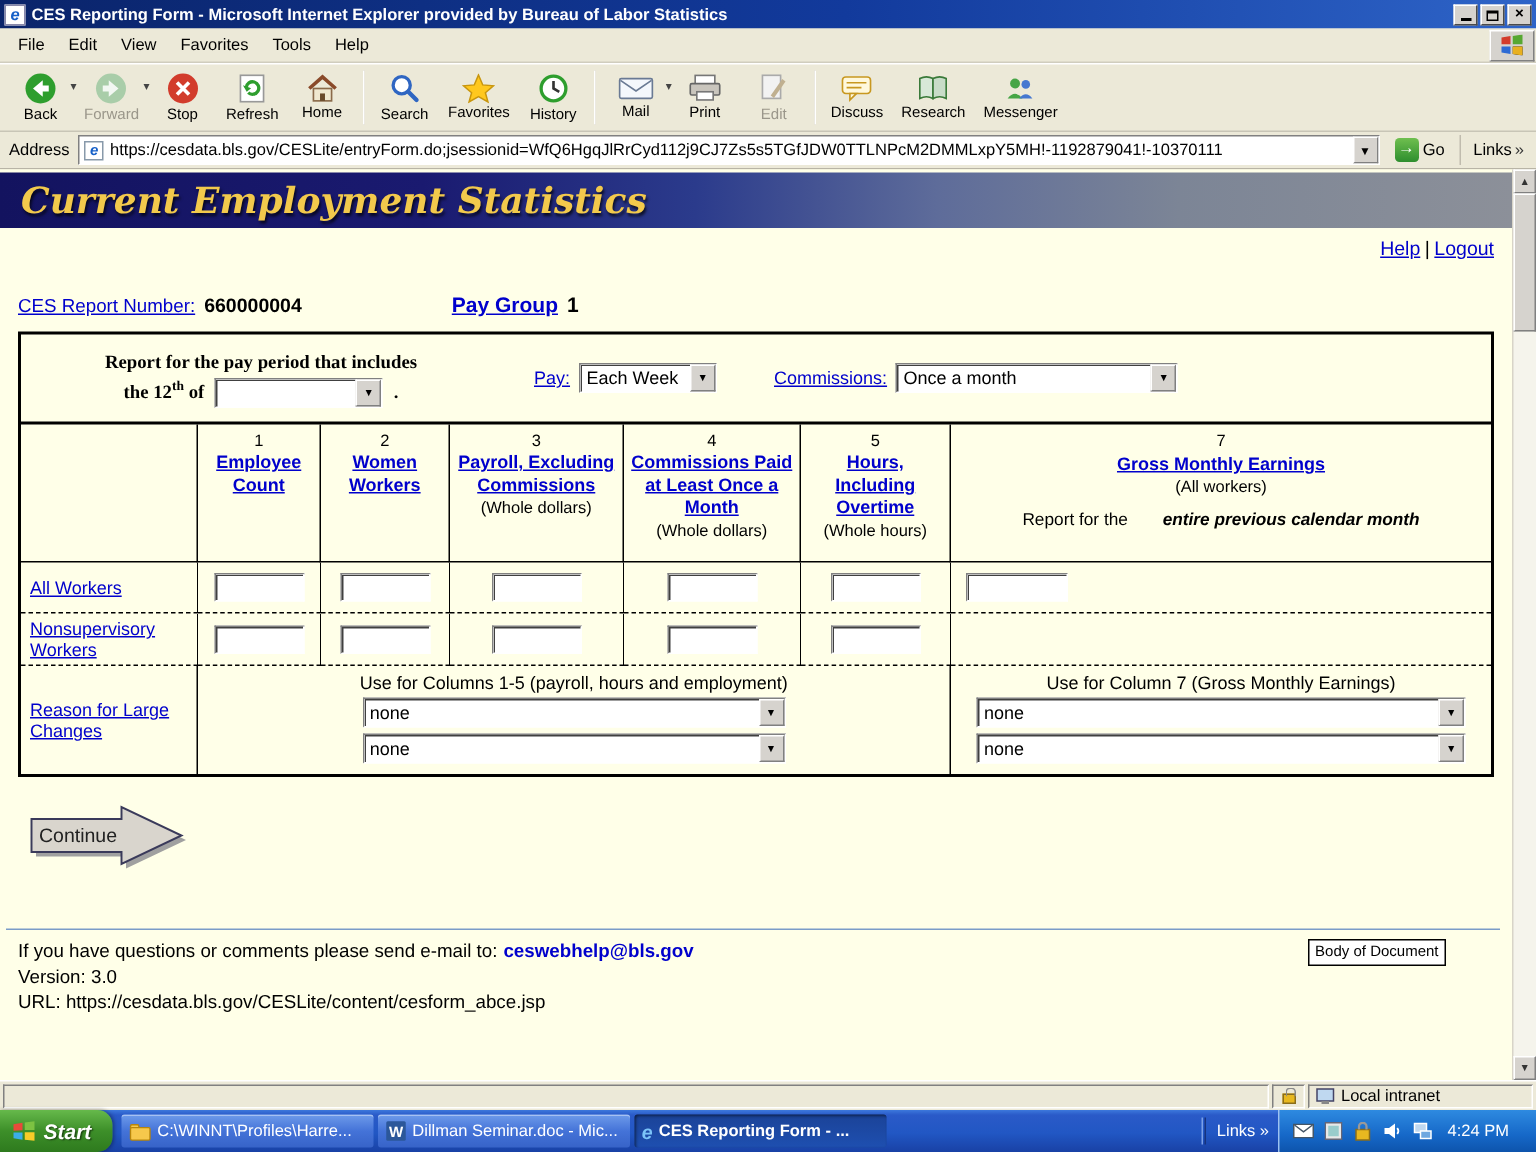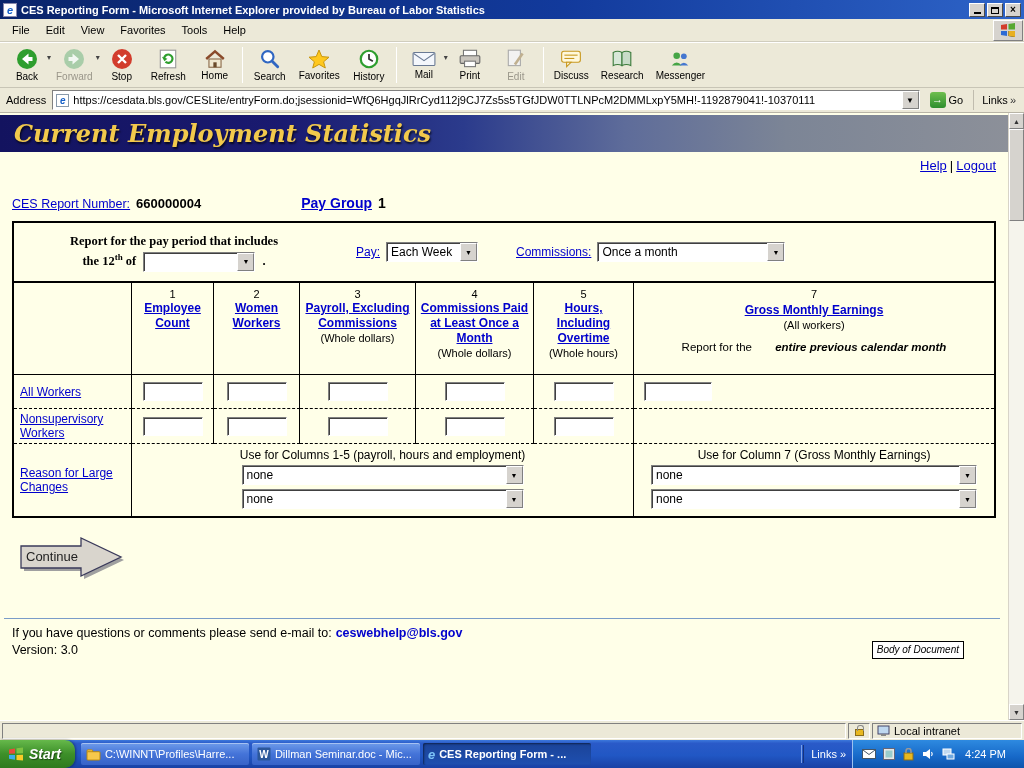--- a/index.html
+++ b/index.html
@@ -112,22 +112,22 @@
   .reason-cap { font-size:12px; margin-bottom:3px; }
   .reason-sel { width:282px; margin-bottom:4px; }
   .reason-sel7 { width:326px; margin-bottom:4px; }
 
   .continue-wrap { margin:16px 0 0 16px; display:inline-block; cursor:pointer; }
 
   .footer { margin-top:34px; }
   .footer-hr { border-top:1px solid #7A9CC8; margin:0 8px 4px 4px; }
   .footer-body { position:relative; padding:2px 12px 0 12px; font-size:12.5px; line-height:1.35; }
   .contact-link { color:#0000CC; font-weight:bold; margin-left:4px; cursor:pointer; }
-  .body-doc-btn { position:absolute; right:44px; top:18px; background:#fff; border:1px solid #000;
-    font-size:10px; padding:1px 4px; cursor:pointer;font-style:italic; }
+  .body-doc-btn { position:absolute; right:44px; top:2px; background:#fff; border:1px solid #000;
+    font-size:10px; padding:1px 4px; cursor:pointer; }
 
   
   .vscroll { width:16px; background:#F5F4EC; display:flex; flex-direction:column; border-left:1px solid #D8D4C8; flex:0 0 auto; }
   .sb-btn { height:16px; background:#D6D3CE; border:1px solid; border-color:#fff #808080 #808080 #fff;
     display:flex; align-items:center; justify-content:center; font-size:7px; color:#333; }
   .sb-track { flex:1; position:relative; }
   .sb-thumb { position:absolute; top:0; left:0; right:0; height:92px; background:#D6D3CE; border:1px solid;
     border-color:#fff #808080 #808080 #fff; }
 
   
@@ -500,20 +500,21 @@
         </svg>
       </div>
 
       
       <div class="footer">
         <div class="footer-hr"></div>
         <div class="footer-body">
           <span>If you have questions or comments please send e-mail to:</span><a class="contact-link">ceswebhelp@bls.gov</a>
           <span class="body-doc-btn">Body of Document</span>
           <div>Version: 3.0</div>
+          <div>URL: https://cesdata.bls.gov/CESLite/content/cesform_abce.jsp</div>
         </div>
       </div>
     </div>
 
     <div class="vscroll">
       <div class="sb-btn">▲</div>
       <div class="sb-track">
         <div class="sb-thumb"></div>
       </div>
       <div class="sb-btn">▼</div>

